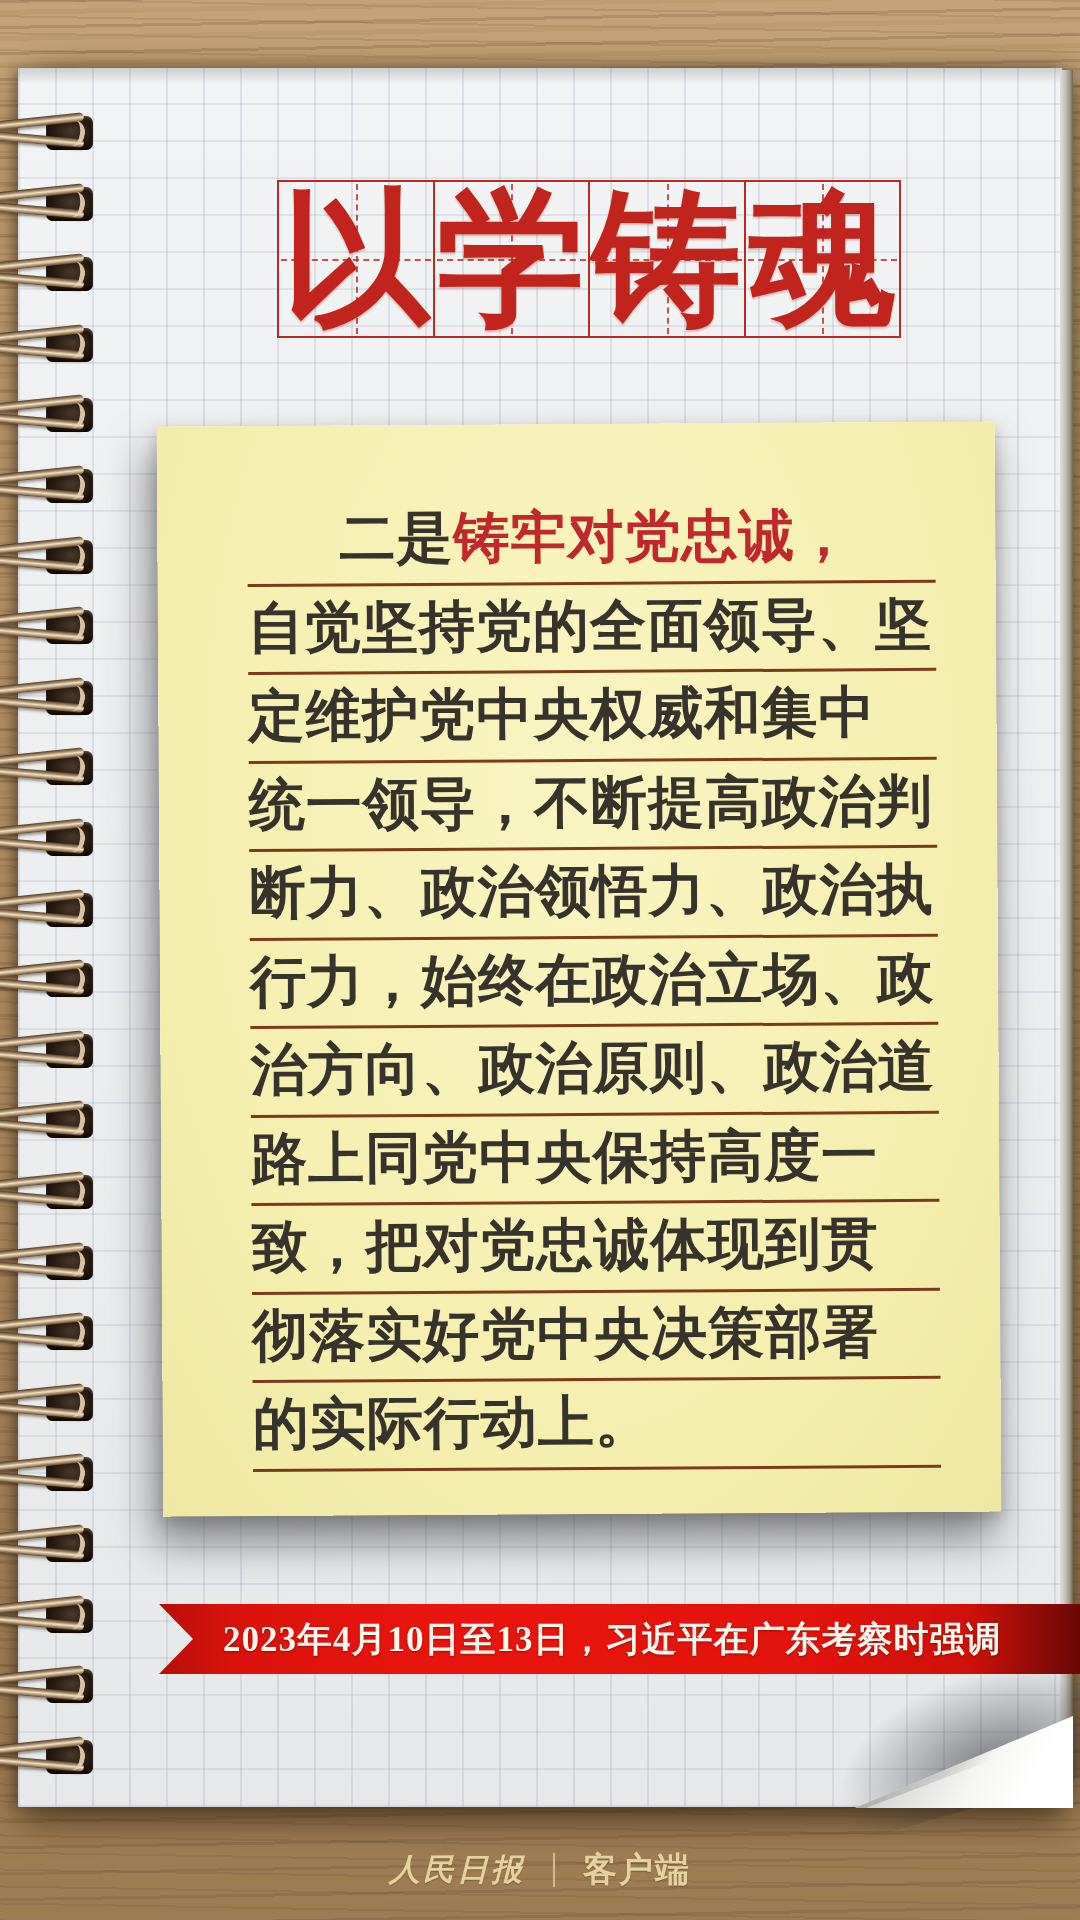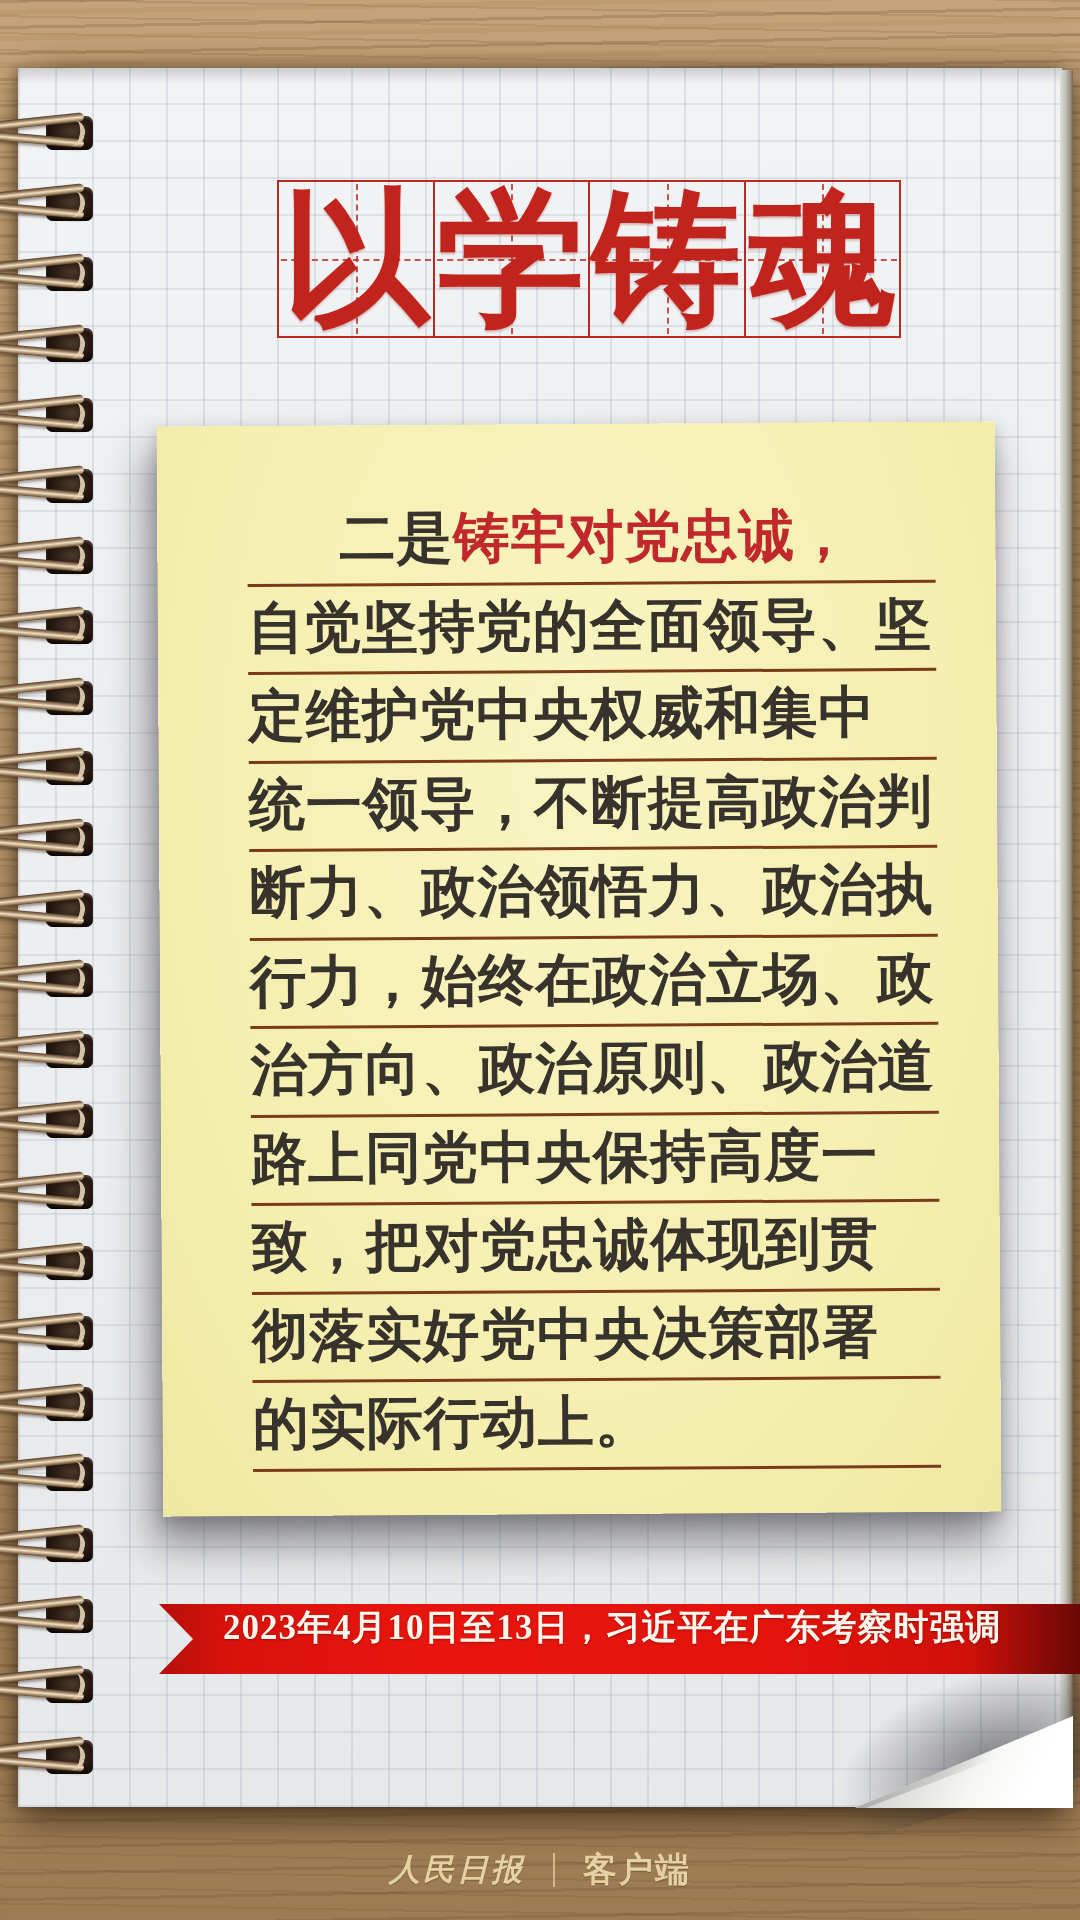--- a/index.html
+++ b/index.html
@@ -89,21 +89,21 @@
     font-size:56px;letter-spacing:1px;color:#37322b;font-weight:600;
   }
   .line.indent{text-indent:92px;}
   .seg.red{color:#c1282c;font-weight:700;}
   
   .banner{
     position:absolute;left:159px;top:1604px;width:921px;height:70px;
     background:linear-gradient(90deg,#b50f0a 0%,#da120c 8%,#e8150e 30%,#e2130c 70%,#cf100a 88%,#8a0b07 96%,#6a0805 100%);
     clip-path:polygon(0 0,100% 0,100% 100%,0 100%,34px 50%);
     filter:drop-shadow(0 7px 9px rgba(70,35,20,.4));
-    display:flex;
+    display:flex;align-items:center;
   }
   .banner-text{
     padding-left:64px;color:#fdf6ec;font-size:35px;font-weight:bold;letter-spacing:1px;
     text-shadow:0 1px 2px rgba(90,10,5,.5);
   }
   
   .curl-shadow{
     position:absolute;left:822px;top:1678px;width:268px;height:132px;
     background:radial-gradient(ellipse at 62% 72%, rgba(40,40,46,.55) 0%, rgba(40,40,46,0) 68%);
     transform:rotate(-16deg);

